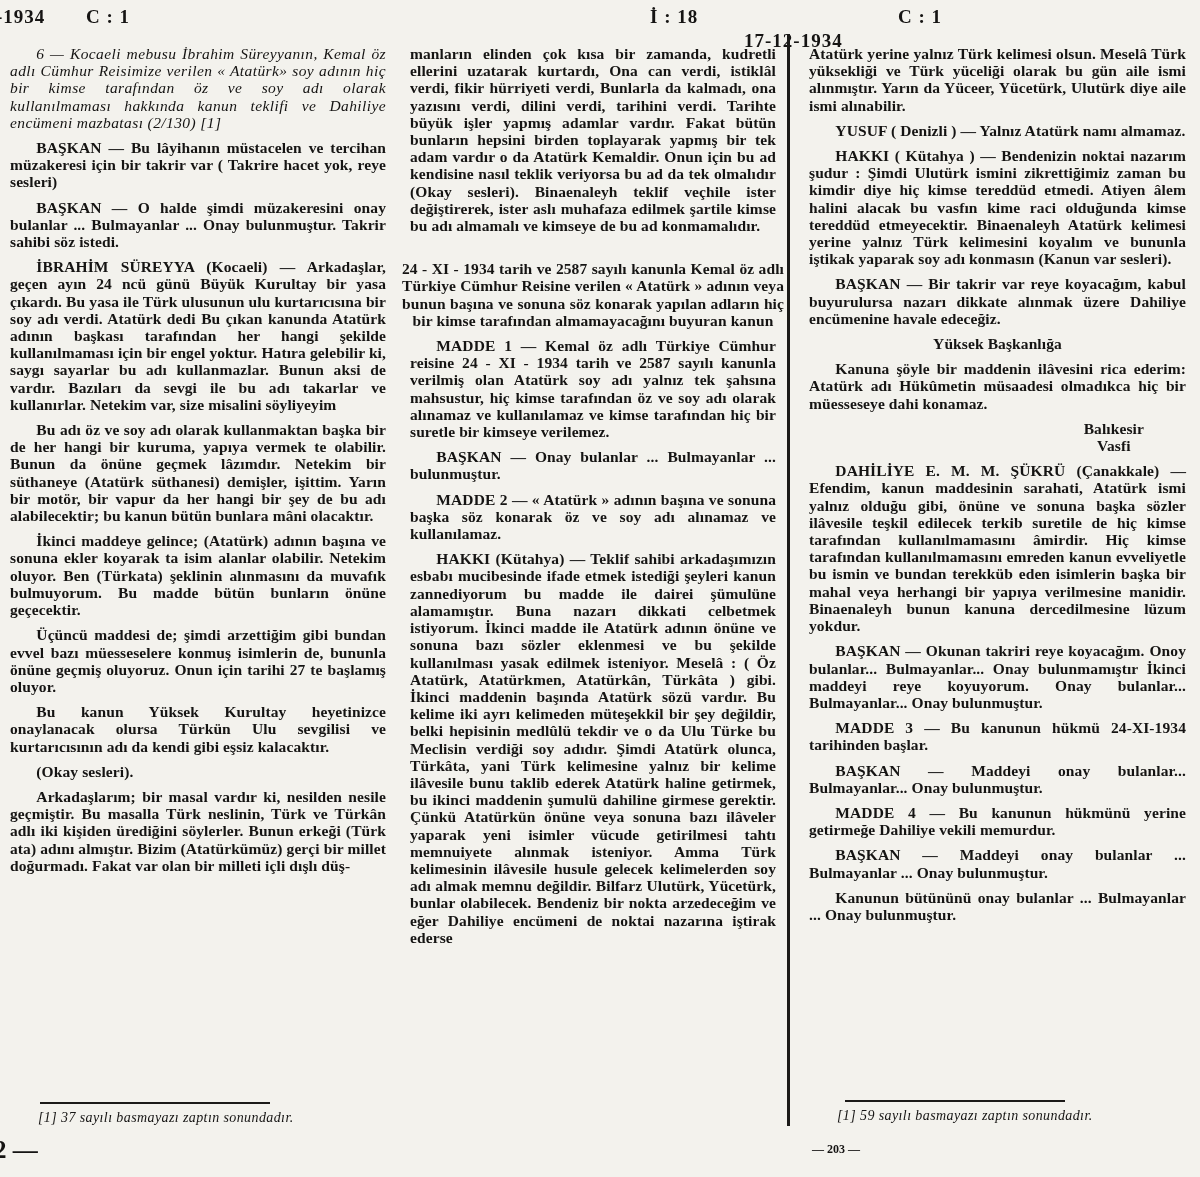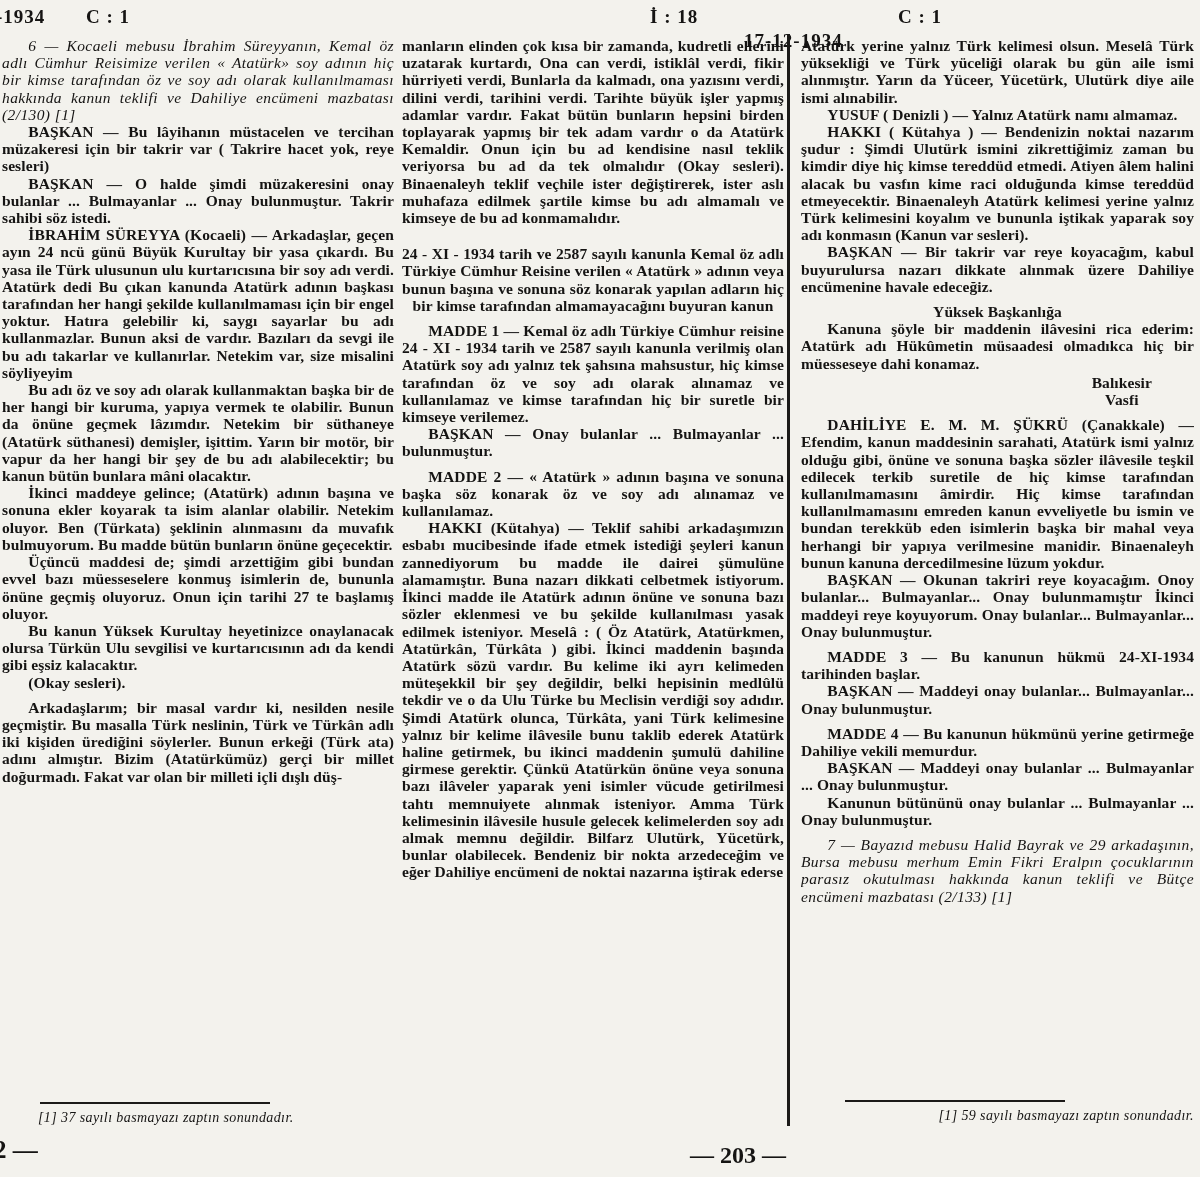--- a/index.html
+++ b/index.html
@@ -18,40 +18,40 @@
   
   .col {
     position:absolute; top:37px; text-align:justify; overflow:hidden;
     font-size:15.5px; line-height:17.2px; letter-spacing:0.1px;
   }
   .c0 { left:2px;   width:392px; height:1058px; }
   .c1 { left:402px; width:382px; height:1080px; }
   .c2 { left:801px; width:393px; height:1080px; }
   .divider { position:absolute; left:787px; top:34px; width:2.5px; height:1092px; background:#1b1a18; }
   
-  .para { margin:0; text-indent:1.7em; font-weight:bold; }
+  .para { margin:8px; text-indent:1.7em; font-weight:bold; }
   .para.cont { text-indent:0; }
   .para.item { font-weight:normal; font-style:italic; letter-spacing:0.4px; }
-  .para.law  { text-indent:0; text-align:justify; text-align-last:center; margin:19px 0 7px; }
+  .para.law  { text-indent:0; text-align:justify; text-align-last:center; margin:26px 0 7px; }
   .para.title{ text-indent:0; text-align:center; text-align-last:center; margin-top:9px; }
   .para.sign { text-indent:0; text-align:right; padding-right:42px; margin-top:2px; }
   .para.gap  { margin-top:8px; }
   .sign-block { display:inline-block; text-align:center; }
   .sign-line  { display:block; }
   
   .footnote { position:absolute; font-style:italic; font-size:14px; line-height:18px; letter-spacing:0.4px; }
   .fn0 { left:2px;   top:1102px; width:392px; }
-  .fn2 { left:801px; top:1100px; width:393px;text-align:right; }
+  .fn2 { left:801px; top:1100px; width:393px; }
   .fn-rule { display:block; height:0; border-top:2px solid #1b1a18; }
   .fn0 .fn-rule { width:230px; margin:0 0 5px 38px; }
   .fn2 .fn-rule { width:220px; margin:0 0 5px 44px; }
   .fn-text { display:block; padding-left:36px; }
   
   .pg-left   { position:absolute; left:-6px; top:1136px; font-size:25px; font-weight:bold; }
-  .pg-center { position:absolute; left:690px; top:1142px; width:170px; text-align:left; font-size:24px; font-weight:bold; }
+  .pg-center { position:absolute; left:690px; top:1142px; width:170px; text-align:right; font-size:12px; font-weight:bold; }
 </style>
 </head>
 <body>
 
 <div class="page" style="background: rgb(243, 242, 237); color: rgb(21, 20, 19);">
 
   <div class="hdr">
     <span class="h1">-1934</span>
     <span class="h2">C : 1</span>
     <span class="h3">İ : 18</span>
@@ -88,21 +88,20 @@
       <p class="para title gap">Yüksek Başkanlığa</p>
       <p class="para ">Kanuna şöyle bir maddenin ilâvesini rica ederim: Atatürk adı Hükûmetin müsaadesi olmadıkca hiç bir müesseseye dahi konamaz.</p>
       <p class="para sign"><span class="sign-block"><span class="sign-line">Balıkesir</span><span class="sign-line">Vasfi</span></span></p>
       <p class="para  gap">DAHİLİYE E. M. M. ŞÜKRÜ (Çanakkale) — Efendim, kanun maddesinin sarahati, Atatürk ismi yalnız olduğu gibi, önüne ve sonuna başka sözler ilâvesile teşkil edilecek terkib suretile de hiç kimse tarafından kullanılmamasını âmirdir. Hiç kimse tarafından kullanılmamasını emreden kanun evveliyetle bu ismin ve bundan terekküb eden isimlerin başka bir mahal veya herhangi bir yapıya verilmesine manidir. Binaenaleyh bunun kanuna dercedilmesine lüzum yokdur.</p>
       <p class="para ">BAŞKAN — Okunan takriri reye koyacağım. Onoy bulanlar... Bulmayanlar... Onay bulunmamıştır İkinci maddeyi reye koyuyorum. Onay bulanlar... Bulmayanlar... Onay bulunmuştur.</p>
       <p class="para  gap">MADDE 3 — Bu kanunun hükmü 24-XI-1934 tarihinden başlar.</p>
       <p class="para ">BAŞKAN — Maddeyi onay bulanlar... Bulmayanlar... Onay bulunmuştur.</p>
       <p class="para  gap">MADDE 4 — Bu kanunun hükmünü yerine getirmeğe Dahiliye vekili memurdur.</p>
       <p class="para ">BAŞKAN — Maddeyi onay bulanlar ... Bulmayanlar ... Onay bulunmuştur.</p>
       <p class="para ">Kanunun bütününü onay bulanlar ... Bulmayanlar ... Onay bulunmuştur.</p>
-      <p class="para item gap">7 — Bayazıd mebusu Halid Bayrak ve 29 arkadaşının, Bursa mebusu merhum Emin Fikri Eralpın çocuklarının parasız okutulması hakkında kanun teklifi ve Bütçe encümeni mazbatası (2/133) [1]</p>
     </div>
 
   <div class="footnote fn0">
     <span class="fn-rule"></span>
     <span class="fn-text">[1] 37 sayılı basmayazı zaptın sonundadır.</span>
   </div>
 
   <div class="footnote fn2">
     <span class="fn-rule"></span>
     <span class="fn-text">[1] 59 sayılı basmayazı zaptın sonundadır.</span>

